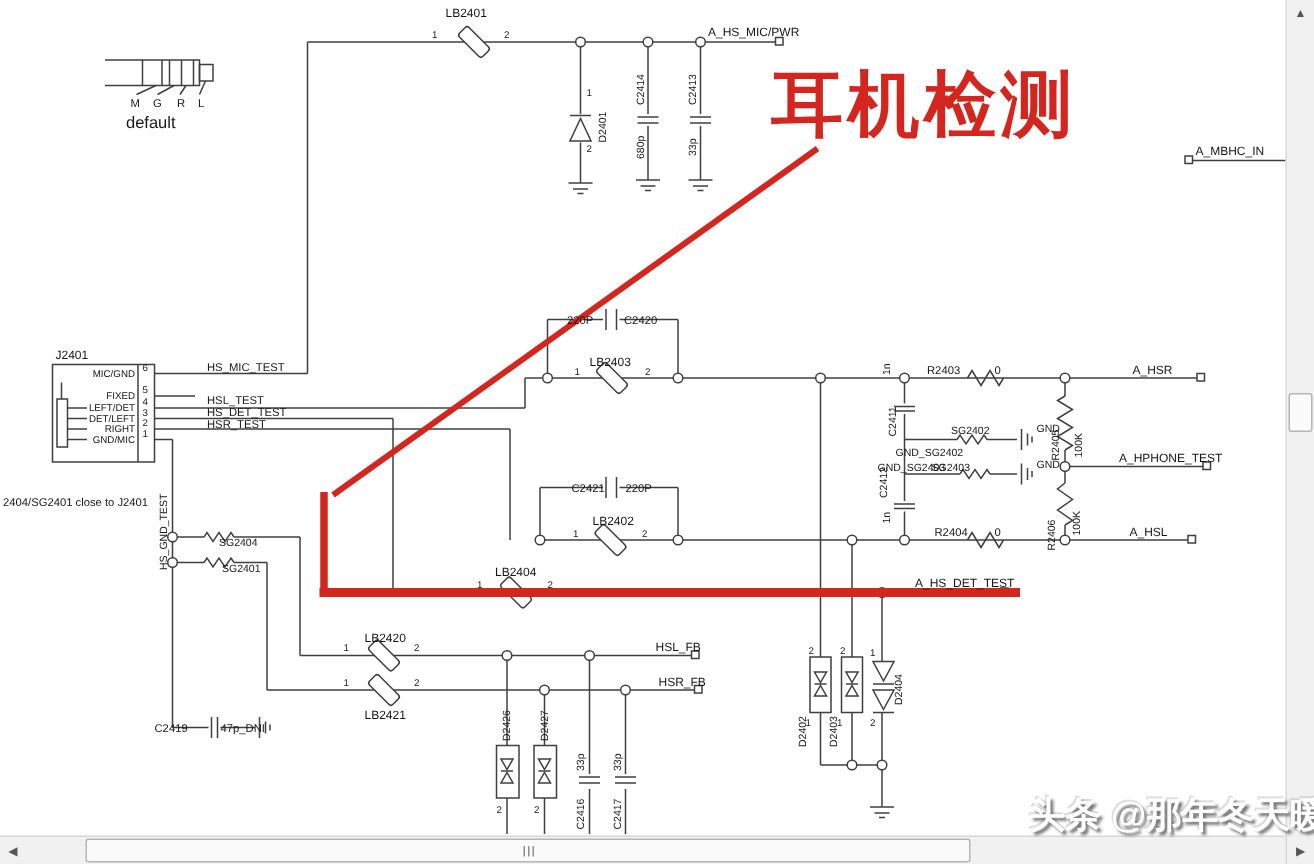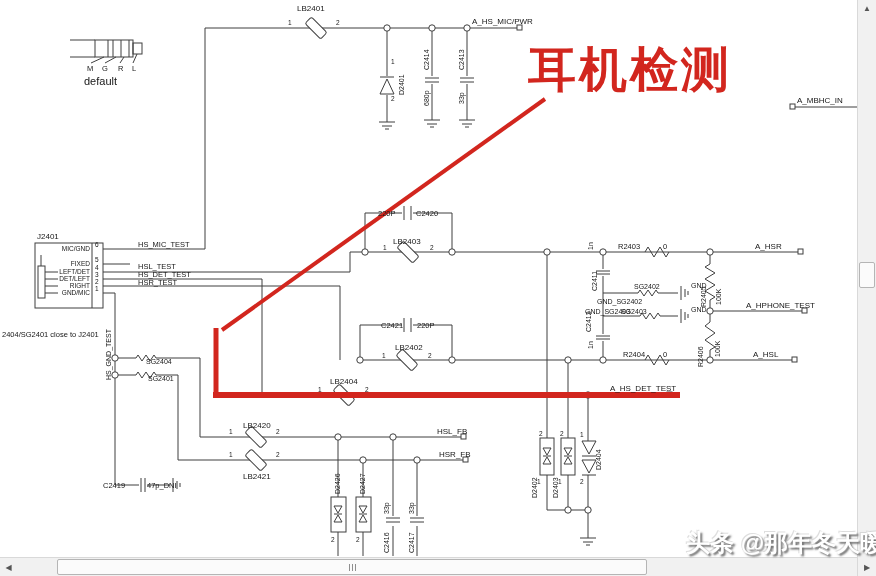--- a/index.html
+++ b/index.html
@@ -1,19 +1,19 @@
 <!DOCTYPE html>
 <html><head>
 <meta charset="utf-8">
 <style>
   html,body{margin:0;padding:0;background:#fff;}
   #stage{position:relative;width:876px;height:576px;background:#ffffff;overflow:hidden;
          font-family:"Liberation Sans",sans-serif;}
   svg text{fill:#161616;font-family:"Liberation Sans",sans-serif;}
-  #red-title{position:absolute;left:528px;top:38px;font-size:48px;font-weight:bold;
+  #red-title{position:absolute;left:514px;top:38px;font-size:48px;font-weight:bold;
              color:#d2261e;letter-spacing:3px;white-space:nowrap;font-family:sans-serif;}
   #watermark{position:absolute;left:686px;top:527px;font-size:24px;font-weight:bold;color:#ffffff;
              text-shadow:2px 2px 2px rgba(90,90,90,.85), -1px -1px 0 rgba(200,200,200,.6);
              white-space:nowrap;z-index:30;font-family:sans-serif;}
   .sb{position:absolute;background:#f1f1f1;z-index:10;}
   #sb-bottom{left:0;top:557px;width:876px;height:19px;border-top:1px solid #d9d9d9;}
   #sb-right{left:857px;top:0;width:19px;height:576px;border-left:1px solid #d9d9d9;}
   .sb-btn{position:absolute;display:flex;align-items:center;justify-content:center;
           font-size:8px;color:#555;z-index:12;cursor:default;}
   #btn-left{left:0;top:558px;width:17px;height:18px;}

